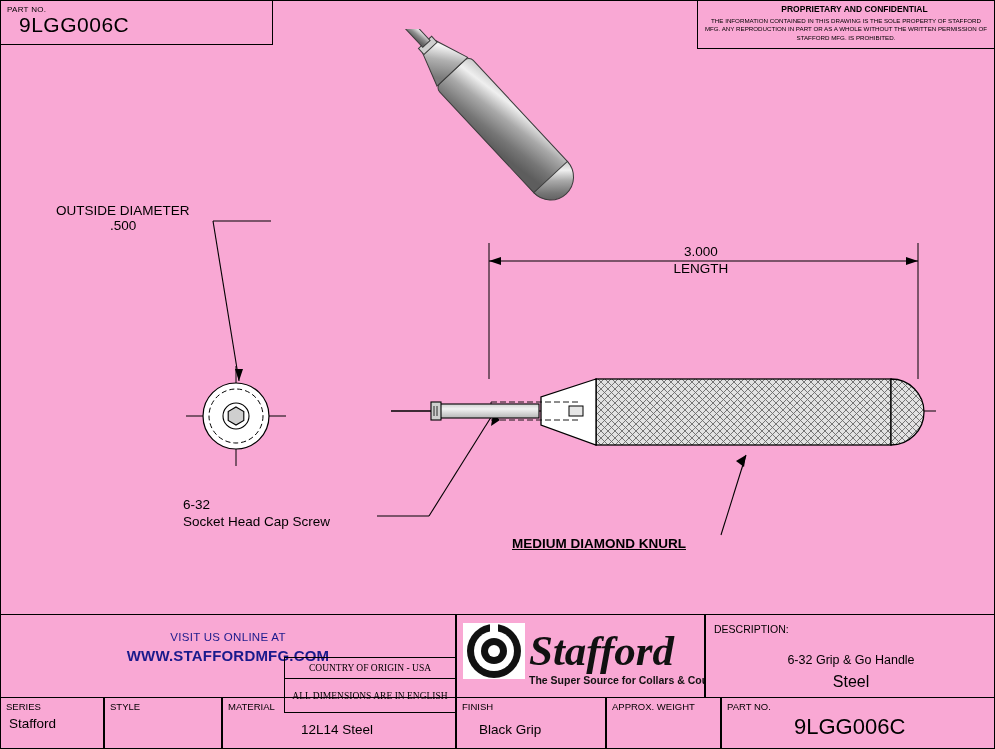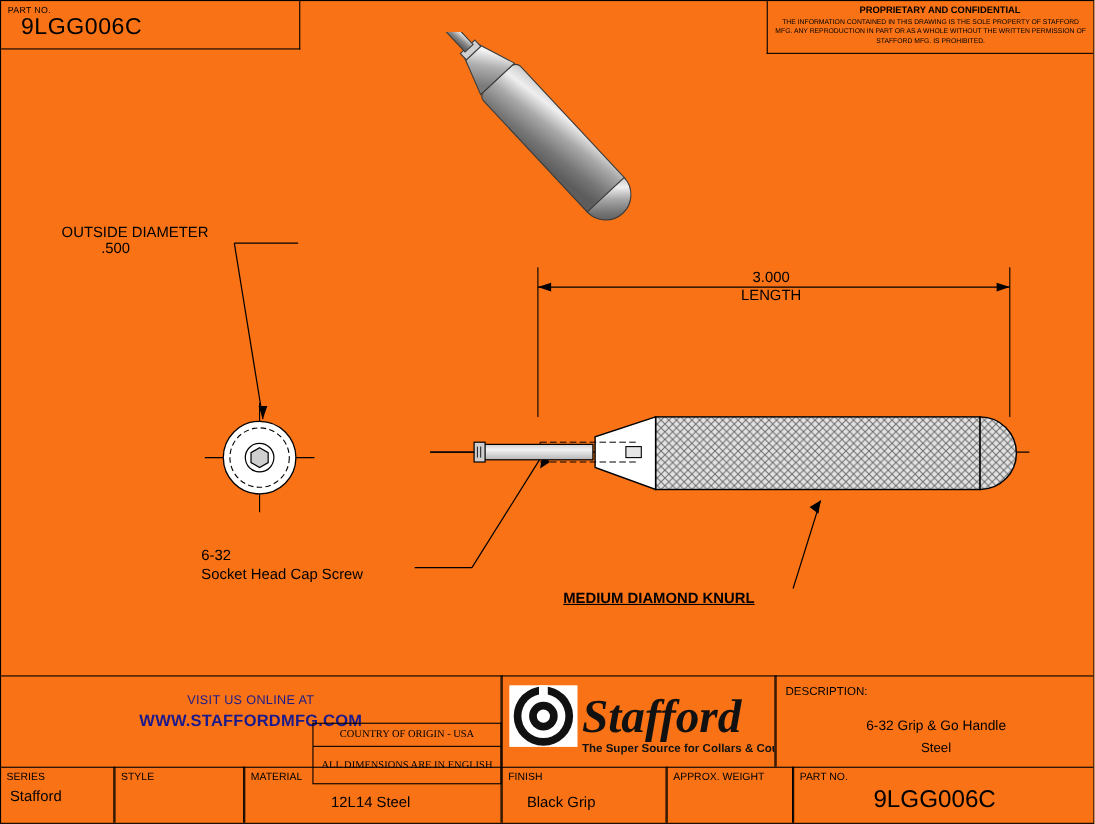--- a/index.html
+++ b/index.html
@@ -1,18 +1,18 @@
 <!DOCTYPE html>
 <html><head>
 <meta charset="utf-8">
 <style>
   html,body{margin:0;padding:0;background:#fff;}
   body{font-family:"Liberation Sans", sans-serif;}
   #sheet{
-    position:relative;width:995px;height:749px;background:#f97316;
+    position:relative;width:995px;height:749px;background:#f9a8d4;
     border:1px solid #000;box-sizing:border-box;overflow:hidden;
   }
   .abs{position:absolute;}
   .box{position:absolute;border:1px solid #000;box-sizing:border-box;}
 
   
   #partno-block{left:0;top:0;width:272px;height:44px;border-left:none;border-top:none;}
   #partno-label{left:6px;top:4px;font-size:8px;letter-spacing:.3px;}
   #partno-value{left:18px;top:12px;font-size:21px;letter-spacing:.5px;}
 
@@ -20,21 +20,21 @@
   #prop-block{right:0;top:0;width:297px;height:48px;border-right:none;border-top:none;}
   #prop-title{position:absolute;left:17px;right:0;top:3px;text-align:center;font-size:8.5px;font-weight:bold;}
   #prop-body{position:absolute;left:5px;right:5px;top:16px;font-size:6.2px;line-height:1.35;text-align:center;}
 
   
   #iso{left:330px;top:28px;width:310px;height:185px;}
 
   
   #od-note{left:55px;top:202px;}
   #od-note .t1{font-size:13.5px;}
-  #od-note .t2{font-size:13.5px;margin-left:36px;}
+  #od-note .t2{font-size:13.5px;margin-left:54px;}
 
   
   #endview{left:185px;top:365px;width:100px;height:100px;}
 
   
   #screw-note{left:182px;top:496px;font-size:13.5px;line-height:1.25;}
 
   
   #knurl-note{left:511px;top:535px;font-size:13.5px;font-weight:bold;text-decoration:underline;}
 
@@ -47,21 +47,21 @@
   #url{position:absolute;left:0;right:0;top:32px;text-align:center;font-size:15px;font-weight:bold;color:#1a1a8c;letter-spacing:.2px;}
 
   #origin-box{left:283px;top:656px;width:172px;height:21px;border-bottom:none;}
   #english-box{left:283px;top:677px;width:172px;height:35px;}
   .mini{position:absolute;left:0;right:0;top:50%;transform:translateY(-50%);text-align:center;font-size:9.5px;font-family:Liberation Serif, serif;}
 
   #logo-box{left:455px;top:613px;width:249px;height:83px;border-bottom:none;text-align:center;}
   #desc-box{left:704px;top:613px;width:291px;height:83px;border-right:none;border-bottom:none;}
   #desc-label{position:absolute;left:8px;top:8px;font-size:10.5px;}
   #desc-l1{position:absolute;left:0;right:0;top:38px;text-align:center;font-size:12.5px;}
-  #desc-l2{position:absolute;left:0;right:0;top:58px;text-align:center;font-size:12px;}
+  #desc-l2{position:absolute;left:0;right:0;top:58px;text-align:center;font-size:16px;}
 
   
   #r-series{left:0;top:696px;width:103px;height:52px;border-left:none;border-bottom:none;}
   #r-style{left:103px;top:696px;width:118px;height:52px;border-bottom:none;}
   #r-material{left:221px;top:696px;width:234px;height:52px;border-bottom:none;}
   #r-finish{left:455px;top:696px;width:150px;height:52px;border-bottom:none;}
   #r-weight{left:605px;top:696px;width:115px;height:52px;border-bottom:none;}
   #r-partno{left:720px;top:696px;width:275px;height:52px;border-right:none;border-bottom:none;}
   .cellhdr{position:absolute;left:5px;top:3px;font-size:9.5px;}
   .cellval{position:absolute;font-size:13.5px;}

